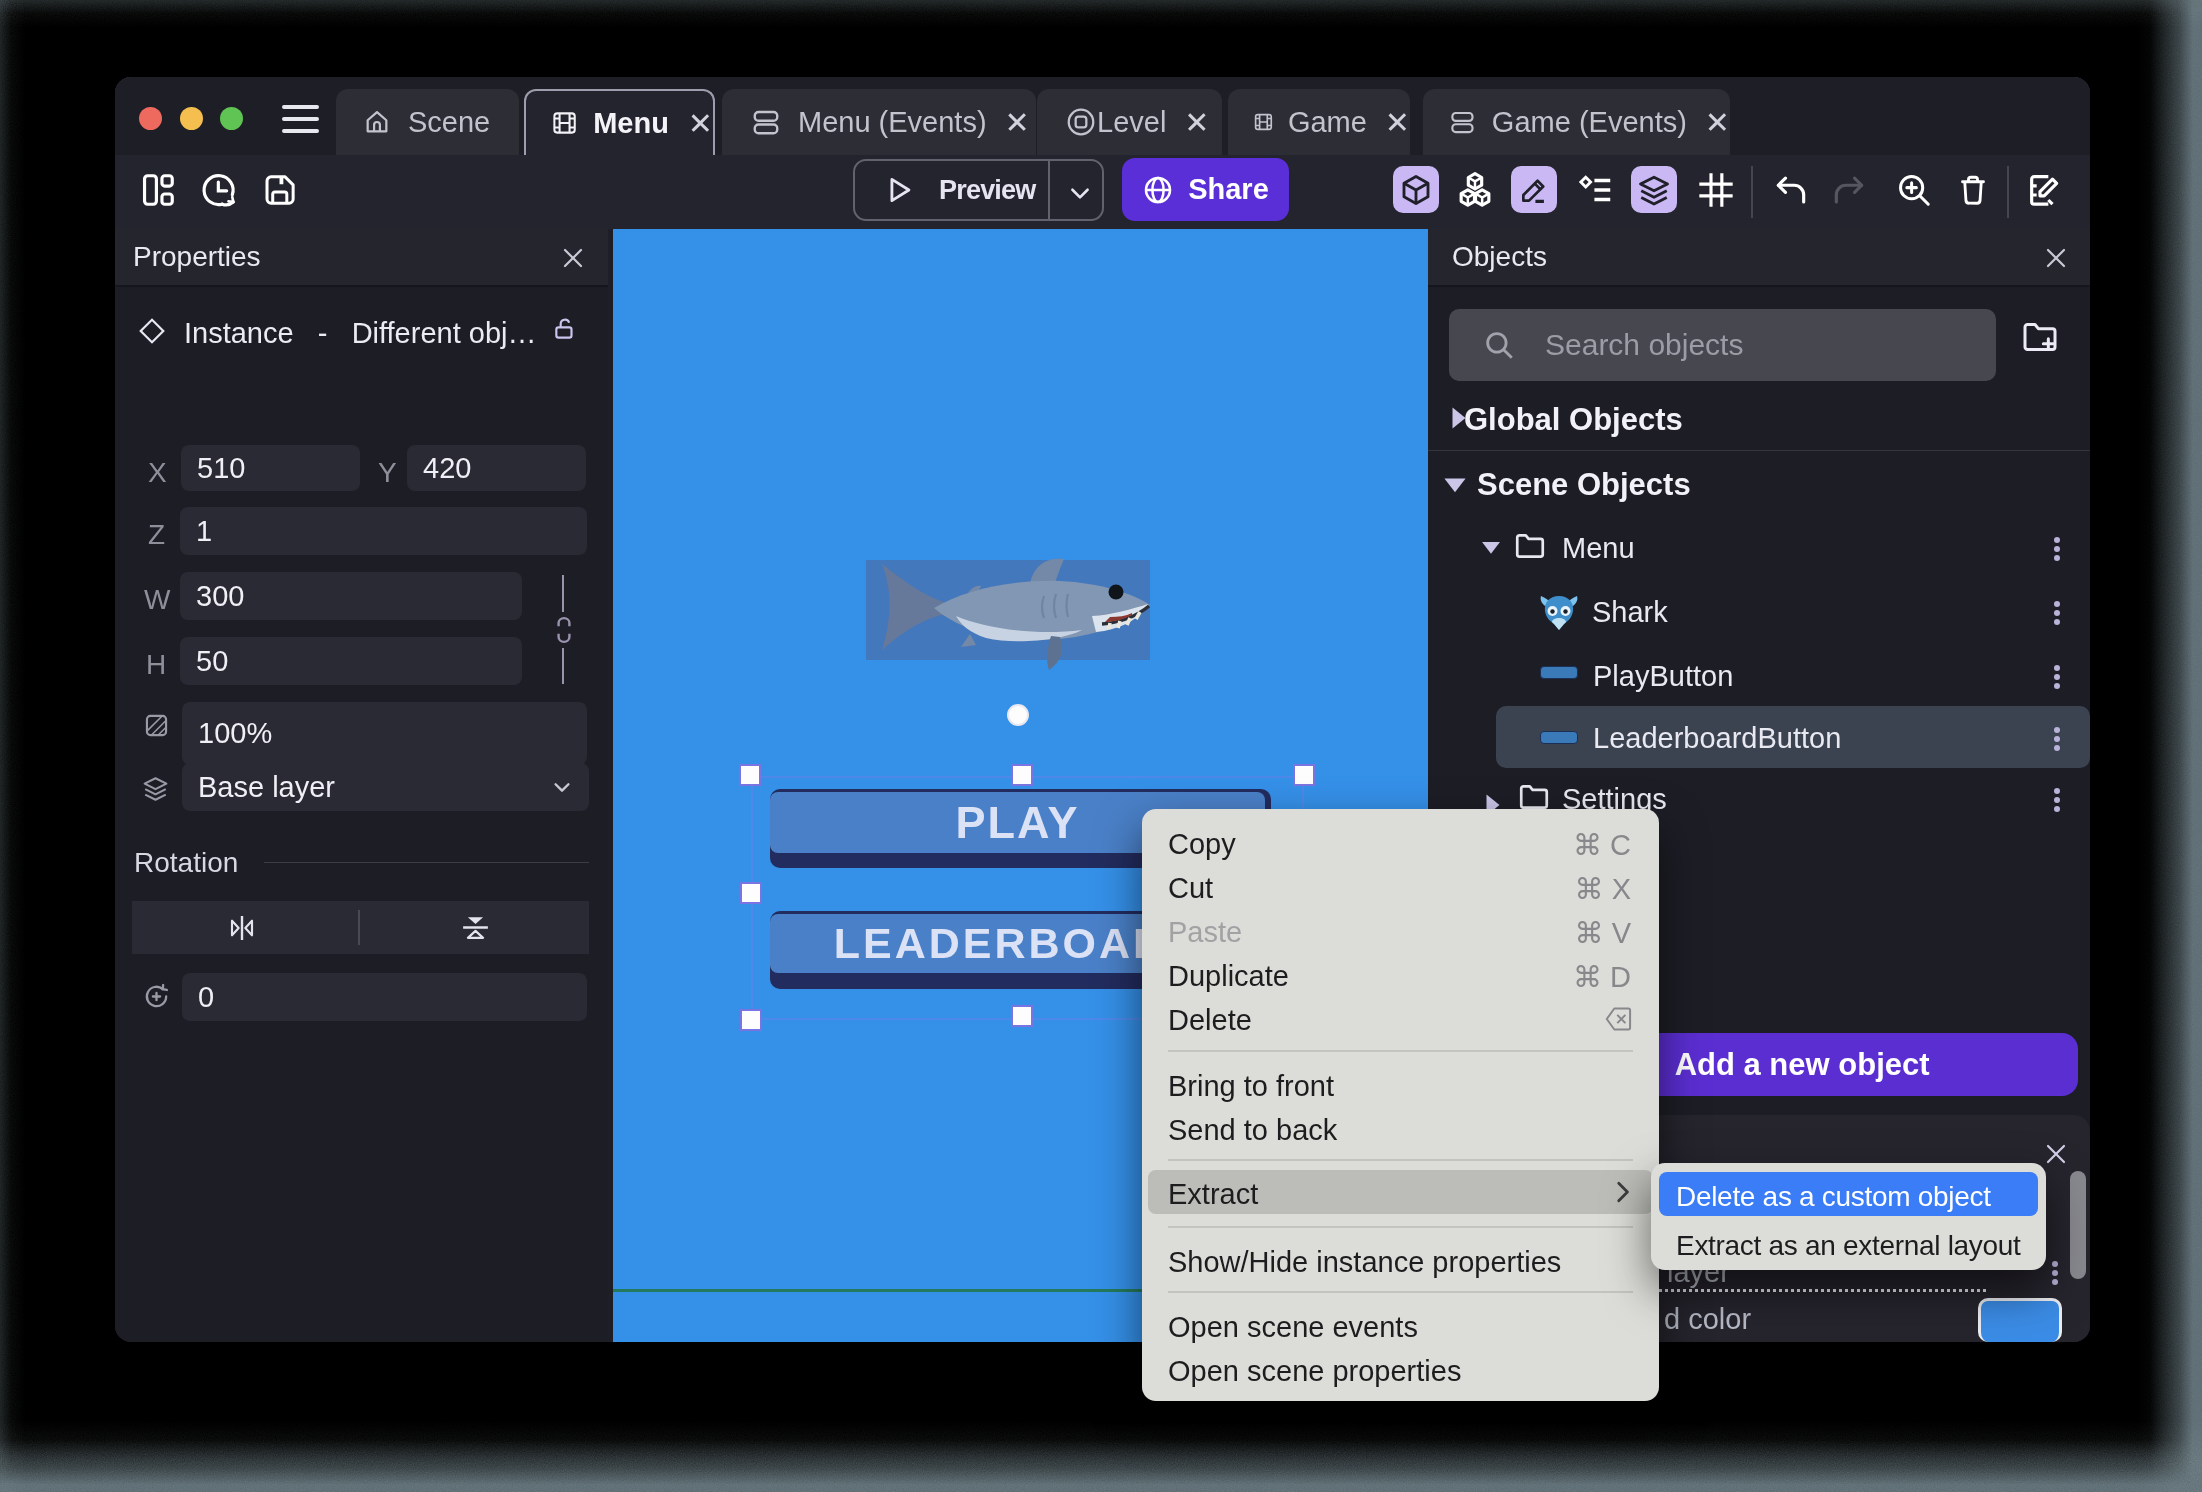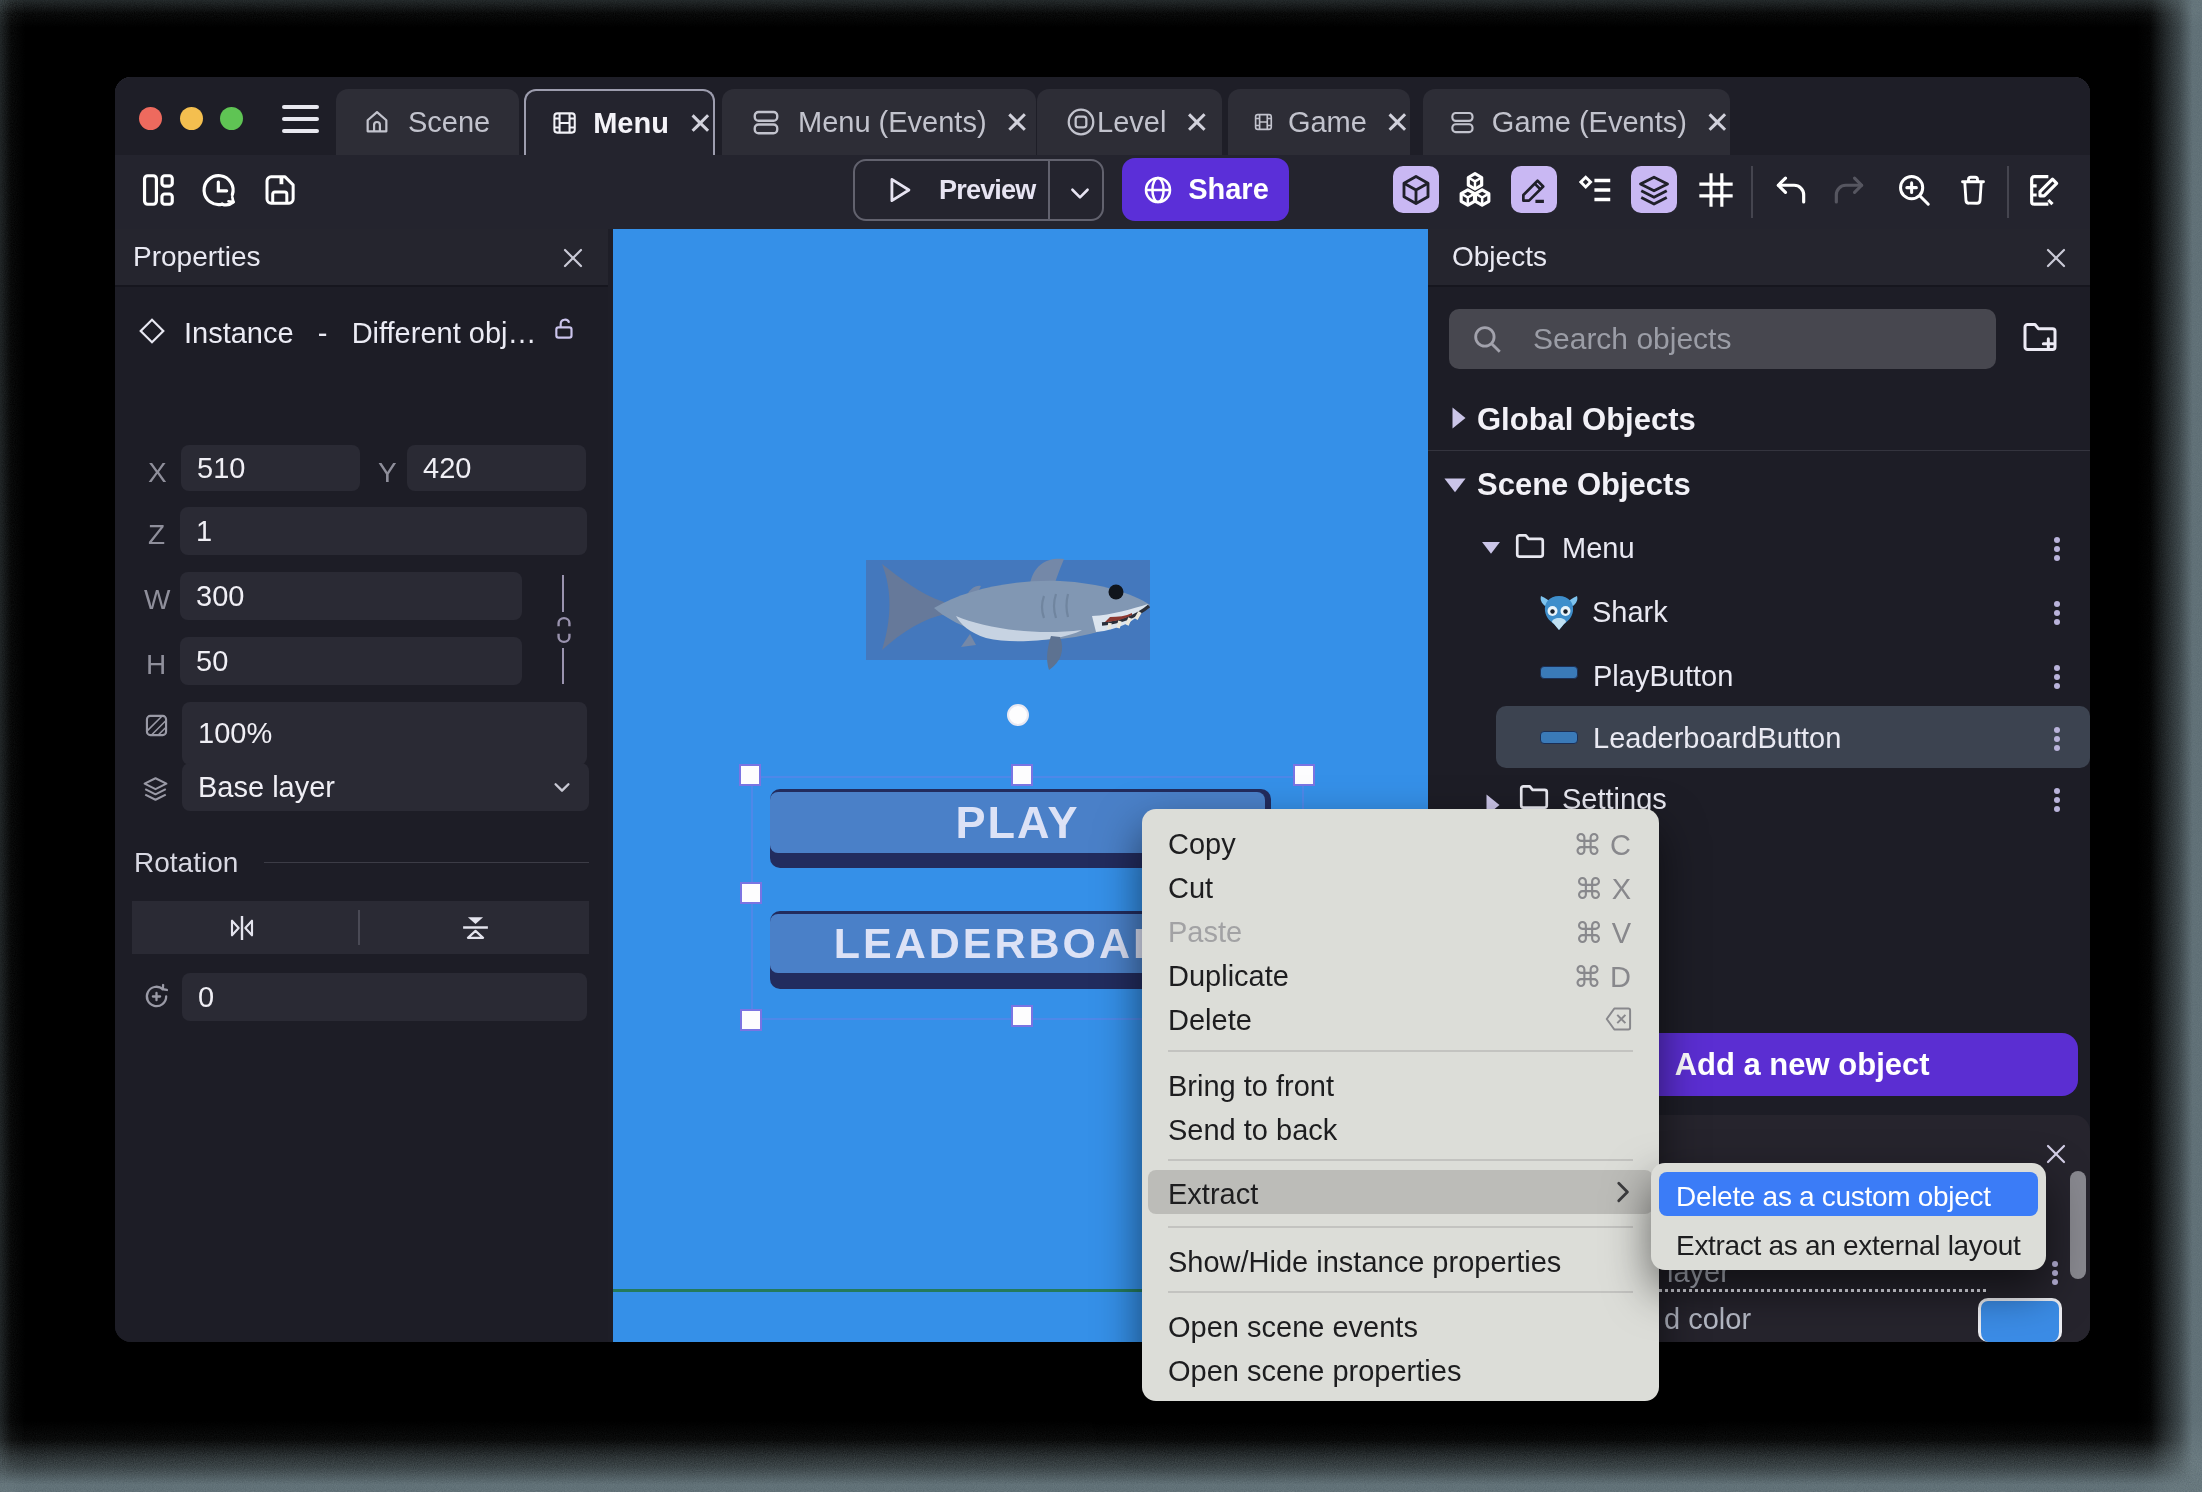--- a/index.html
+++ b/index.html
@@ -348,35 +348,35 @@
   <div class="hdl" style="left:398px;top:776px;"></div>
 </div>
 <div class="panel" style="left:1313px;width:662px;">
   <div class="phead">
         <span style="margin-left:24px;">Objects</span>
     <svg class="px" style="left:616px;" width="24" height="24" viewBox="0 0 24 24" stroke="#c9c9d6" stroke-width="2.2" stroke-linecap="round">
           <line x1="4" y1="4" x2="20" y2="20"></line>
           <line x1="20" y1="4" x2="4" y2="20"></line>
         </svg>
   </div>
-  <div class="abs" style="left:21px;top:80px;width:547px;height:60px;background:#47474f;border-radius:10px;display:flex;align-items:center;">
+  <div class="abs" style="left:21px;top:80px;width:547px;height:72px;background:#47474f;border-radius:10px;display:flex;align-items:center;padding-left:12px;">
     <svg style="margin-left:21px;" width="34" height="34" viewBox="0 0 24 24" fill="none" stroke="#a2a2ac" stroke-width="2">
           <circle cx="10.5" cy="10.5" r="6.5"></circle>
           <line x1="15.5" y1="15.5" x2="21" y2="21"></line>
         </svg>
     <span style="margin-left:29px;font-size:30px;color:#9b9da6;">Search objects</span>
   </div>
   <svg class="abs" style="left:592px;top:88px;" width="40" height="40" viewBox="0 0 24 24" fill="none" stroke="#eceaf4" stroke-width="1.8" stroke-linejoin="round">
         <path d="M3 6 a1.5 1.5 0 0 1 1.5-1.5 H9 L11 7 H19.5 A1.5 1.5 0 0 1 21 8.5 V18 a1.5 1.5 0 0 1-1.5 1.5 H4.5 A1.5 1.5 0 0 1 3 18 Z"></path>
         <path d="M17 13 v6 M14 16 h6" stroke-linecap="round"></path>
       </svg>
   <svg class="abs" style="left:21px;top:176px;" width="20" height="26" viewBox="0 0 12 16">
         <path d="M2 1.5 L10 8 L2 14.5 Z" fill="#cbc5e8"></path>
       </svg>
-  <div class="abs" style="left:49px;top:173px;font-size:31px;font-weight:bold;color:#f2f1f7;">Global Objects</div>
+  <div class="abs" style="left:36px;top:173px;font-size:31px;font-weight:bold;color:#f2f1f7;">Global Objects</div>
   <div class="abs" style="left:0;top:221px;width:662px;height:1px;background:#34343e;"></div>
   <svg class="abs" style="left:14px;top:246px;" width="26px" height="20" viewBox="0 0 16 12">
         <path d="M1.5 2 L14.5 2 L8 10.5 Z" fill="#cbc5e8"></path>
       </svg>
   <div class="abs" style="left:49px;top:238px;font-size:31px;font-weight:bold;color:#f2f1f7;">Scene Objects</div>
   <svg class="abs" style="left:52px;top:310px;" width="22" height="17" viewBox="0 0 16 12">
         <path d="M1.5 2 L14.5 2 L8 10.5 Z" fill="#cbc5e8"></path>
       </svg>
   <svg class="abs" style="left:85px;top:300px;" width="34" height="34" viewBox="0 0 24 24" fill="none" stroke="#e8e8f0" stroke-width="1.9" stroke-linejoin="round">
         <path d="M3 6 a1.5 1.5 0 0 1 1.5-1.5 H9 L11 7 H19.5 A1.5 1.5 0 0 1 21 8.5 V18 a1.5 1.5 0 0 1-1.5 1.5 H4.5 A1.5 1.5 0 0 1 3 18 Z"></path>

